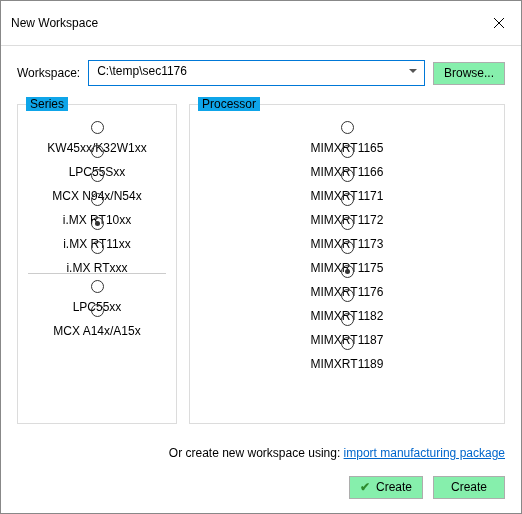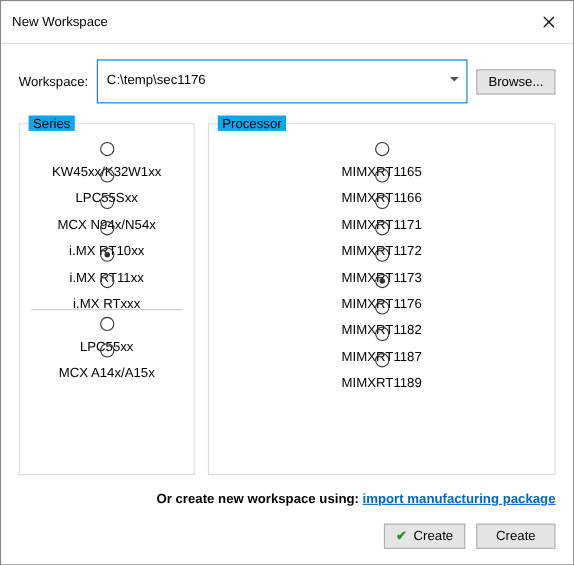--- a/index.html
+++ b/index.html
@@ -5,36 +5,36 @@
   * { box-sizing: border-box; font-family: "Segoe UI", Tahoma, sans-serif; font-size: 12px; }
   body { margin: 0; background: #fff; }
   .window { width: 522px; height: 514px; border: 1px solid #888; background: #fff; display: flex; flex-direction: column; }
   .titlebar { height: 45px; display: flex; align-items: center; justify-content: space-between; padding: 0 0 0 10px; border-bottom: 1px solid #ddd; }
   .titlebar-title { color: #000; }
   .close-btn { width: 45px; height: 30px; display: flex; align-items: center; justify-content: center; cursor: pointer; }
   .close-btn svg { width: 10px; height: 10px; }
   .content { flex: 1; padding: 14px 16px 14px 16px; display: flex; flex-direction: column; }
   .ws-row { display: flex; align-items: center; gap: 8px; margin-bottom: 18px; justify-content: center; }
   .ws-label { white-space: nowrap; }
-  .ws-combo { flex: 1; display: flex; align-items: center; border: 1px solid #0078d7; height: 40px; padding: 0 4px 4px 6px; background: #fff; }
+  .ws-combo { flex: 1; display: flex; align-items: center; border: 1px solid #0078d7; height: 26px; padding: 0 4px 4px 6px; background: #fff; }
   .ws-combo input { flex: 1; border: 0; outline: 0; height: 18px; background: transparent; }
   .ws-combo-arrow { width: 14px; height: 100%; display: flex; align-items: center; justify-content: center; cursor: pointer; }
-  .btn { border: 1px solid #adadad; background: #e5e5e5; padding: 2px 10px; cursor: pointer; text-align: center; min-width: 72px; height: 23px; line-height: 17px; }
+  .btn { border: 1px solid #adadad; background: #86efac; padding: 2px 10px; cursor: pointer; text-align: center; min-width: 72px; height: 23px; line-height: 17px; }
   .groups { display: flex; gap: 12px; flex: 1; align-items: flex-start; }
   .group { border: 1px solid #dcdcdc; padding: 8px 10px 10px 10px; position: relative; }
   .group-legend { position: absolute; top: -8px; left: 8px; background: #0ea5e9; padding: 0 4px; color: #000; }
   .series-group { width: 160px; height: 320px; }
   .processor-group { flex: 1; height: 320px; }
   .radio-item { display: flex; align-items: center; gap: 7px; height: 24px; cursor: pointer; flex-direction: column; }
   .radio-outer { width: 13px; height: 13px; border: 1.2px solid #333; border-radius: 50%; display: flex; align-items: center; justify-content: center; flex: none; }
   .radio-inner { width: 5px; height: 5px; border-radius: 50%; background: #333; display: none; }
   .radio-checked .radio-inner { display: block; }
   .mid-margin { margin-top: 8px; }
   .divider { border: 0; border-top: 1px solid #ccc; margin: 8px 0 6px 0; }
-  .footer-text { margin-top: 14px; text-align: right; font-weight: bold; }
+  .footer-text { margin-top: 14px; text-align: right; }
   .footer-text a { color: #0066cc; text-decoration: underline; cursor: pointer; }
   .actions { margin-top: 16px; display: flex; justify-content: flex-end; gap: 10px; }
   .btn-create { display: inline-flex; align-items: center; justify-content: center; gap: 6px; }
   .check-icon { color: #2e8b2e; font-weight: bold; }
 </style>
 </head>
 <body>
 
 <div class="window">
   <div class="titlebar">
@@ -123,20 +123,24 @@
               <span>MIMXRT1171</span>
             </div>
             <div class="radio-item">
               <span class="radio-outer"></span>
               <span>MIMXRT1172</span>
             </div>
             <div class="radio-item">
               <span class="radio-outer"></span>
               <span>MIMXRT1173</span>
             </div>
+            <div class="radio-item">
+              <span class="radio-outer"></span>
+              <span>MIMXRT1175</span>
+            </div>
             <div class="radio-item radio-checked">
               <span class="radio-outer">
                 <span class="radio-inner"></span>
               </span>
               <span>MIMXRT1176</span>
             </div>
             <div class="radio-item">
               <span class="radio-outer"></span>
               <span>MIMXRT1182</span>
             </div>

